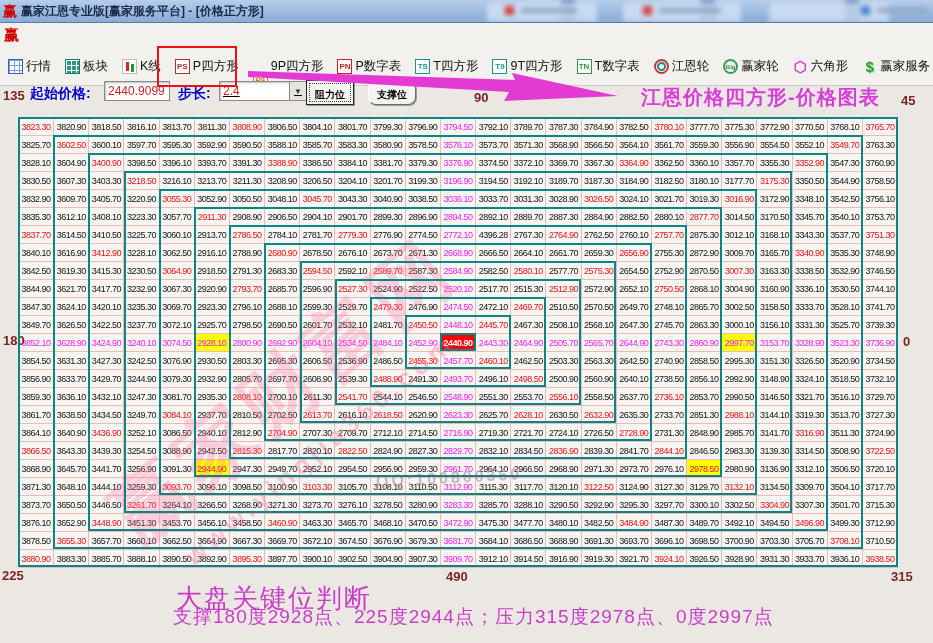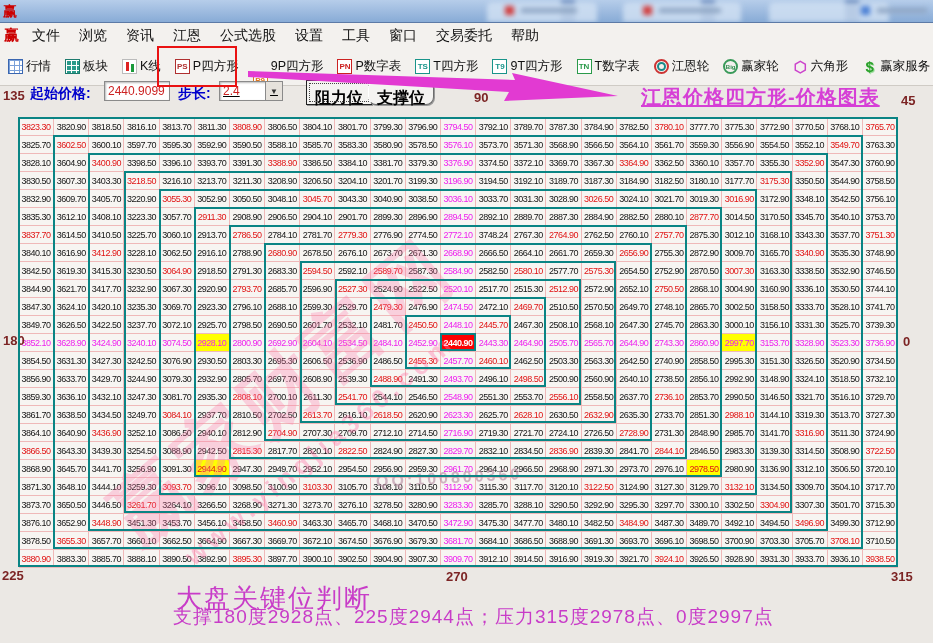--- a/index.html
+++ b/index.html
@@ -52,26 +52,26 @@
   .field{position:absolute;top:3px;height:20px;background:#fff;border:1px solid #8a8a8a;
     box-shadow:inset 1px 1px 2px #bbb;color:#c22;font-size:12px;padding:0 3px;box-sizing:border-box;
     font-family:"Liberation Sans",sans-serif;}
   .combo{position:absolute;top:3px;height:20px;background:#fff;border:1px solid #8a8a8a;
     box-shadow:inset 1px 1px 2px #bbb;display:flex;align-items:center;box-sizing:border-box;}
   .combo .val{flex:1;color:#c22;font-size:12px;padding-left:3px;}
   .combo .drop{width:16px;height:100%;background:#e6e2dc;border-left:1px solid #8a8a8a;
     font-size:8px;color:#333;display:flex;align-items:center;justify-content:center;}
   .wbtn{position:absolute;top:2px;height:25px;background:#f4f3f1;border:1px solid #555;
     border-top-color:#fff;border-left-color:#fff;border-right-color:#6d6d6d;border-bottom-color:#6d6d6d;
-    box-shadow:1px 1px 0 #999;font-size:16px;font-weight:bold;color:#000;padding:7px 8px;white-space:nowrap;}
+    box-shadow:1px 1px 0 #999;font-size:10px;font-weight:bold;color:#000;padding:7px 8px;white-space:nowrap;}
   .wbtn.default{border:1px solid #222;outline:1px dotted #444;outline-offset:-4px;}
   
   .anno-box{position:absolute;left:157px;top:46px;width:76px;height:37px;border:2px solid #ea1212;z-index:60;}
   .anno-text{position:absolute;left:641px;top:84px;font-size:20px;font-weight:bold;color:#d63fd6;
-    letter-spacing:1px;z-index:60;white-space:nowrap;text-decoration:underline;}
+    letter-spacing:1px;z-index:60;white-space:nowrap;}
   .overlay-svg{position:absolute;left:0;top:0;z-index:55;pointer-events:none;}
   
   .gridwrap{position:absolute;left:18px;top:117px;width:880px;height:450px;background:#0f172a;}
   .cells{position:absolute;left:0;top:0;width:880px;height:450px;display:grid;
     grid-template-columns:repeat(25,1fr);grid-auto-rows:18px;
     border-top:1px solid #efb9b9;border-left:1px solid #efb9b9;box-sizing:border-box;}
   .cell{font-size:9px;letter-spacing:-0.5px;display:flex;align-items:center;justify-content:center;
     border-right:1px solid #efb9b9;border-bottom:1px solid #efb9b9;box-sizing:border-box;
     overflow:hidden;white-space:nowrap;color:#141414;background:#f7f5f2;}
   .cell.mag{color:#ee22ee;}
@@ -87,50 +87,39 @@
     letter-spacing:3px;color:rgba(185,145,165,0.65);}
   
   .footer1{position:absolute;left:176px;top:581px;font-size:26px;color:#c83cc8;letter-spacing:2px;}
   .footer2{position:absolute;left:173px;top:604px;font-size:19px;color:#c83cc8;letter-spacing:1px;}
 </style>
 </head>
 <body>
 
 <div class="titlebar">
   <span class="logo">赢</span>
+  <span class="ttext">赢家江恩专业版[赢家服务平台] - [价格正方形]</span>
   <div class="blurzone">
     <div class="wedge" style="left:88px;"></div>
     <div class="tab" style="left:14px;width:110px;"></div>
     <div class="fav" style="left:32px;"></div>
     <div class="tbar" style="left:48px;width:56px;"></div>
     <div class="wedge" style="left:228px;"></div>
     <div class="tab" style="left:150px;width:118px;"></div>
     <div class="fav" style="left:170px;"></div>
     <div class="tbar" style="left:186px;width:62px;"></div>
     <div class="wedge" style="left:372px;"></div>
     <div class="tab" style="left:296px;width:120px;"></div>
     <div class="fav blue" style="left:388px;"></div>
     <div class="tbar" style="left:404px;width:50px;"></div>
   </div>
 </div>
 
 <div class="menubar">
   <span class="logo">赢</span>
-  <span id="menu-items" style="display: flex;">
-      <span class="menu-item">文件</span>
-      <span class="menu-item">浏览</span>
-      <span class="menu-item">资讯</span>
-      <span class="menu-item">江恩</span>
-      <span class="menu-item">公式选股</span>
-      <span class="menu-item">设置</span>
-      <span class="menu-item">工具</span>
-      <span class="menu-item">窗口</span>
-      <span class="menu-item">交易委托</span>
-      <span class="menu-item">帮助</span>
-    </span>
 </div>
 
 <div class="toolbar" id="toolbar">
     <button class="tbtn">
       <span class="ic ic-quotes"></span>
       <span>行情</span>
     </button>
     <button class="tbtn">
       <span class="ic ic-sectors"></span>
       <span>板块</span>
@@ -185,21 +174,21 @@
       <span>赢家服务</span>
     </button>
   </div>
 <div class="anno-box"></div>
 
 <div class="controls">
   <span class="anglelabel" style="left:3px;top:10px;">135</span>
   <span class="blab" style="left:30px;">起始价格:</span>
   <input class="field" style="left: 104px; width: 66px;" readonly="" value="2440.9099">
   <span class="blab" style="left:178px;">步长:</span>
-  <div class="combo" style="left:219px;width:64px;text-decoration:underline;">
+  <div class="combo" style="left:219px;width:88px;text-decoration:underline;">
     <span class="val">2.4</span>
     <span class="drop">▼</span>
   </div>
   <button class="wbtn default" style="left:306px;">阻力位</button>
   <button class="wbtn" style="left:368px;border-radius:8px;">支撑位</button>
   <span class="anglelabel" style="left:450px;top:12px;margin-left:24px;">90</span>
   <span class="anglelabel" style="left:901px;top:15px;">45</span>
 </div>
 
 <svg class="overlay-svg" width="933" height="120">
@@ -365,21 +354,21 @@
       <div class="cell ">3225.70</div>
       <div class="cell ">3060.10</div>
       <div class="cell ">2913.70</div>
       <div class="cell red">2786.50</div>
       <div class="cell ">2784.10</div>
       <div class="cell ">2781.70</div>
       <div class="cell red">2779.30</div>
       <div class="cell ">2776.90</div>
       <div class="cell ">2774.50</div>
       <div class="cell mag">2772.10</div>
-      <div class="cell ">3748.24</div>
+      <div class="cell ">4396.28</div>
       <div class="cell ">2767.30</div>
       <div class="cell red">2764.90</div>
       <div class="cell ">2762.50</div>
       <div class="cell ">2760.10</div>
       <div class="cell red">2757.70</div>
       <div class="cell ">2875.30</div>
       <div class="cell ">3012.10</div>
       <div class="cell ">3168.10</div>
       <div class="cell ">3343.30</div>
       <div class="cell ">3537.70</div>
@@ -853,17 +842,17 @@
       <div class="ring" style="left: 105.6px; top: 54px; width: 668.8px; height: 342px;"></div>
       <div class="ring" style="left: 70.4px; top: 36px; width: 739.2px; height: 378px;"></div>
       <div class="ring" style="left: 35.2px; top: 18px; width: 809.6px; height: 414px;"></div>
       <div class="ring" style="left: 0px; top: 0px; width: 880px; height: 450px;"></div>
     </div>
 </div>
 
 <span class="anglelabel" style="left:3px;top:333px;">180</span>
 <span class="anglelabel" style="left:903px;top:334px;">0</span>
 <span class="anglelabel" style="left:2px;top:568px;">225</span>
-<span class="anglelabel" style="left:446px;top:569px;">270</span>
+<span class="anglelabel" style="left:446px;top:569px;">490</span>
 <span class="anglelabel" style="left:891px;top:569px;">315</span>
 
 <div class="footer1">大盘关键位判断</div>
 <div class="footer2">支撑180度2928点、225度2944点；压力315度2978点、0度2997点</div>
 
 </body></html>

